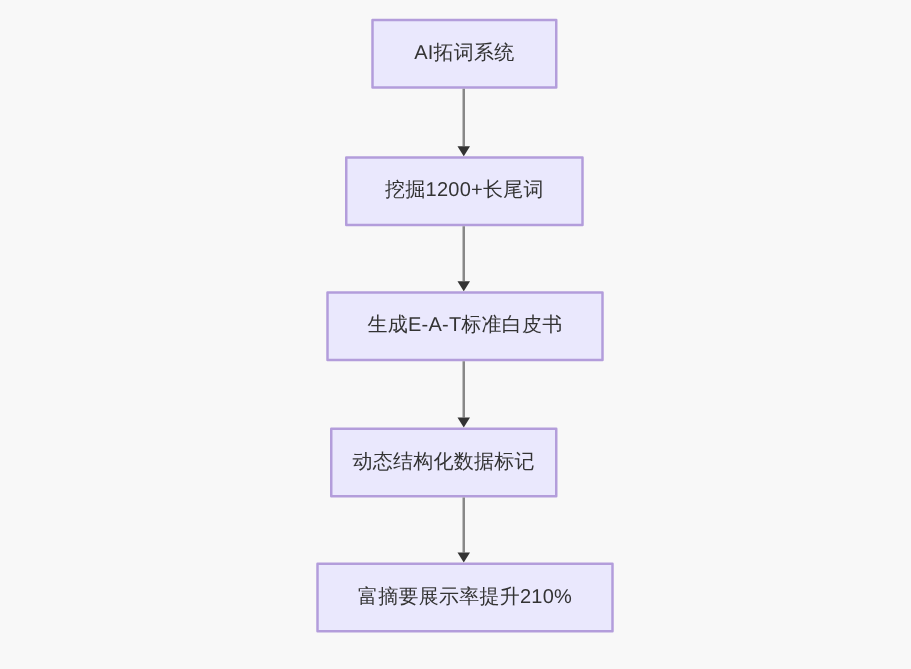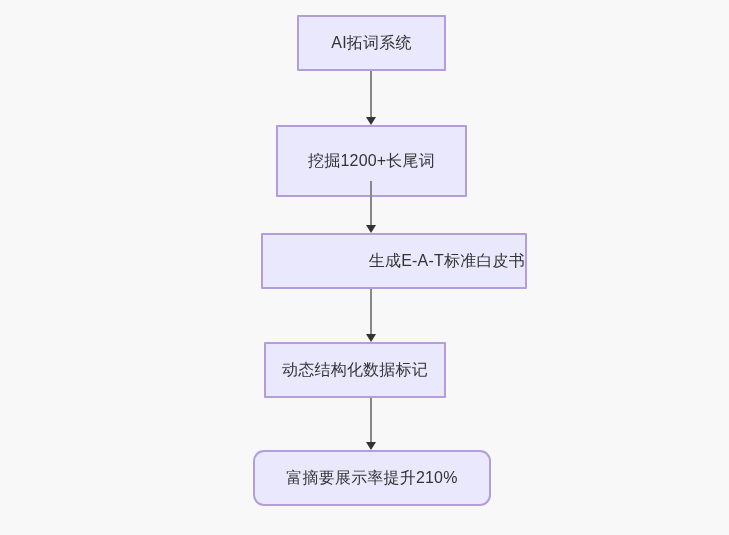--- a/index.html
+++ b/index.html
@@ -67,44 +67,44 @@
 
   <div class="flow-node" style="left:297px; top:15px; width:149px; height:56px;">
     <span class="node-label">AI拓词系统</span>
   </div>
 
   <div class="flow-edge" style="left:366px; top:71px; height:54px;">
     <div class="edge-line" style="height:46px;"></div>
     <div class="edge-arrowhead"></div>
   </div>
 
-  <div class="flow-node" style="left:276px; top:125px; width:191px; height:72px;">
+  <div class="flow-node" style="left:276px; top:125px; width:191px; height:56px;">
     <span class="node-label">挖掘1200+长尾词</span>
   </div>
 
   <div class="flow-edge" style="left:366px; top:181px; height:52px;">
     <div class="edge-line" style="height:44px;"></div>
     <div class="edge-arrowhead"></div>
   </div>
 
-  <div class="flow-node" style="left:261px; top:233px; width:266px; height:56px;justify-content:flex-end;">
+  <div class="flow-node" style="left:261px; top:233px; width:222px; height:56px;">
     <span class="node-label">生成E-A-T标准白皮书</span>
   </div>
 
   <div class="flow-edge" style="left:366px; top:289px; height:53px;">
     <div class="edge-line" style="height:45px;"></div>
     <div class="edge-arrowhead"></div>
   </div>
 
   <div class="flow-node" style="left:264px; top:342px; width:182px; height:56px;">
     <span class="node-label">动态结构化数据标记</span>
   </div>
 
   <div class="flow-edge" style="left:366px; top:398px; height:52px;">
     <div class="edge-line" style="height:44px;"></div>
     <div class="edge-arrowhead"></div>
   </div>
 
-  <div class="flow-node" style="left:253px; top:450px; width:238px; height:56px;border-radius:11px;">
+  <div class="flow-node" style="left:253px; top:450px; width:238px; height:56px;">
     <span class="node-label">富摘要展示率提升210%</span>
   </div>
 
 </div>
 
 </body></html>

